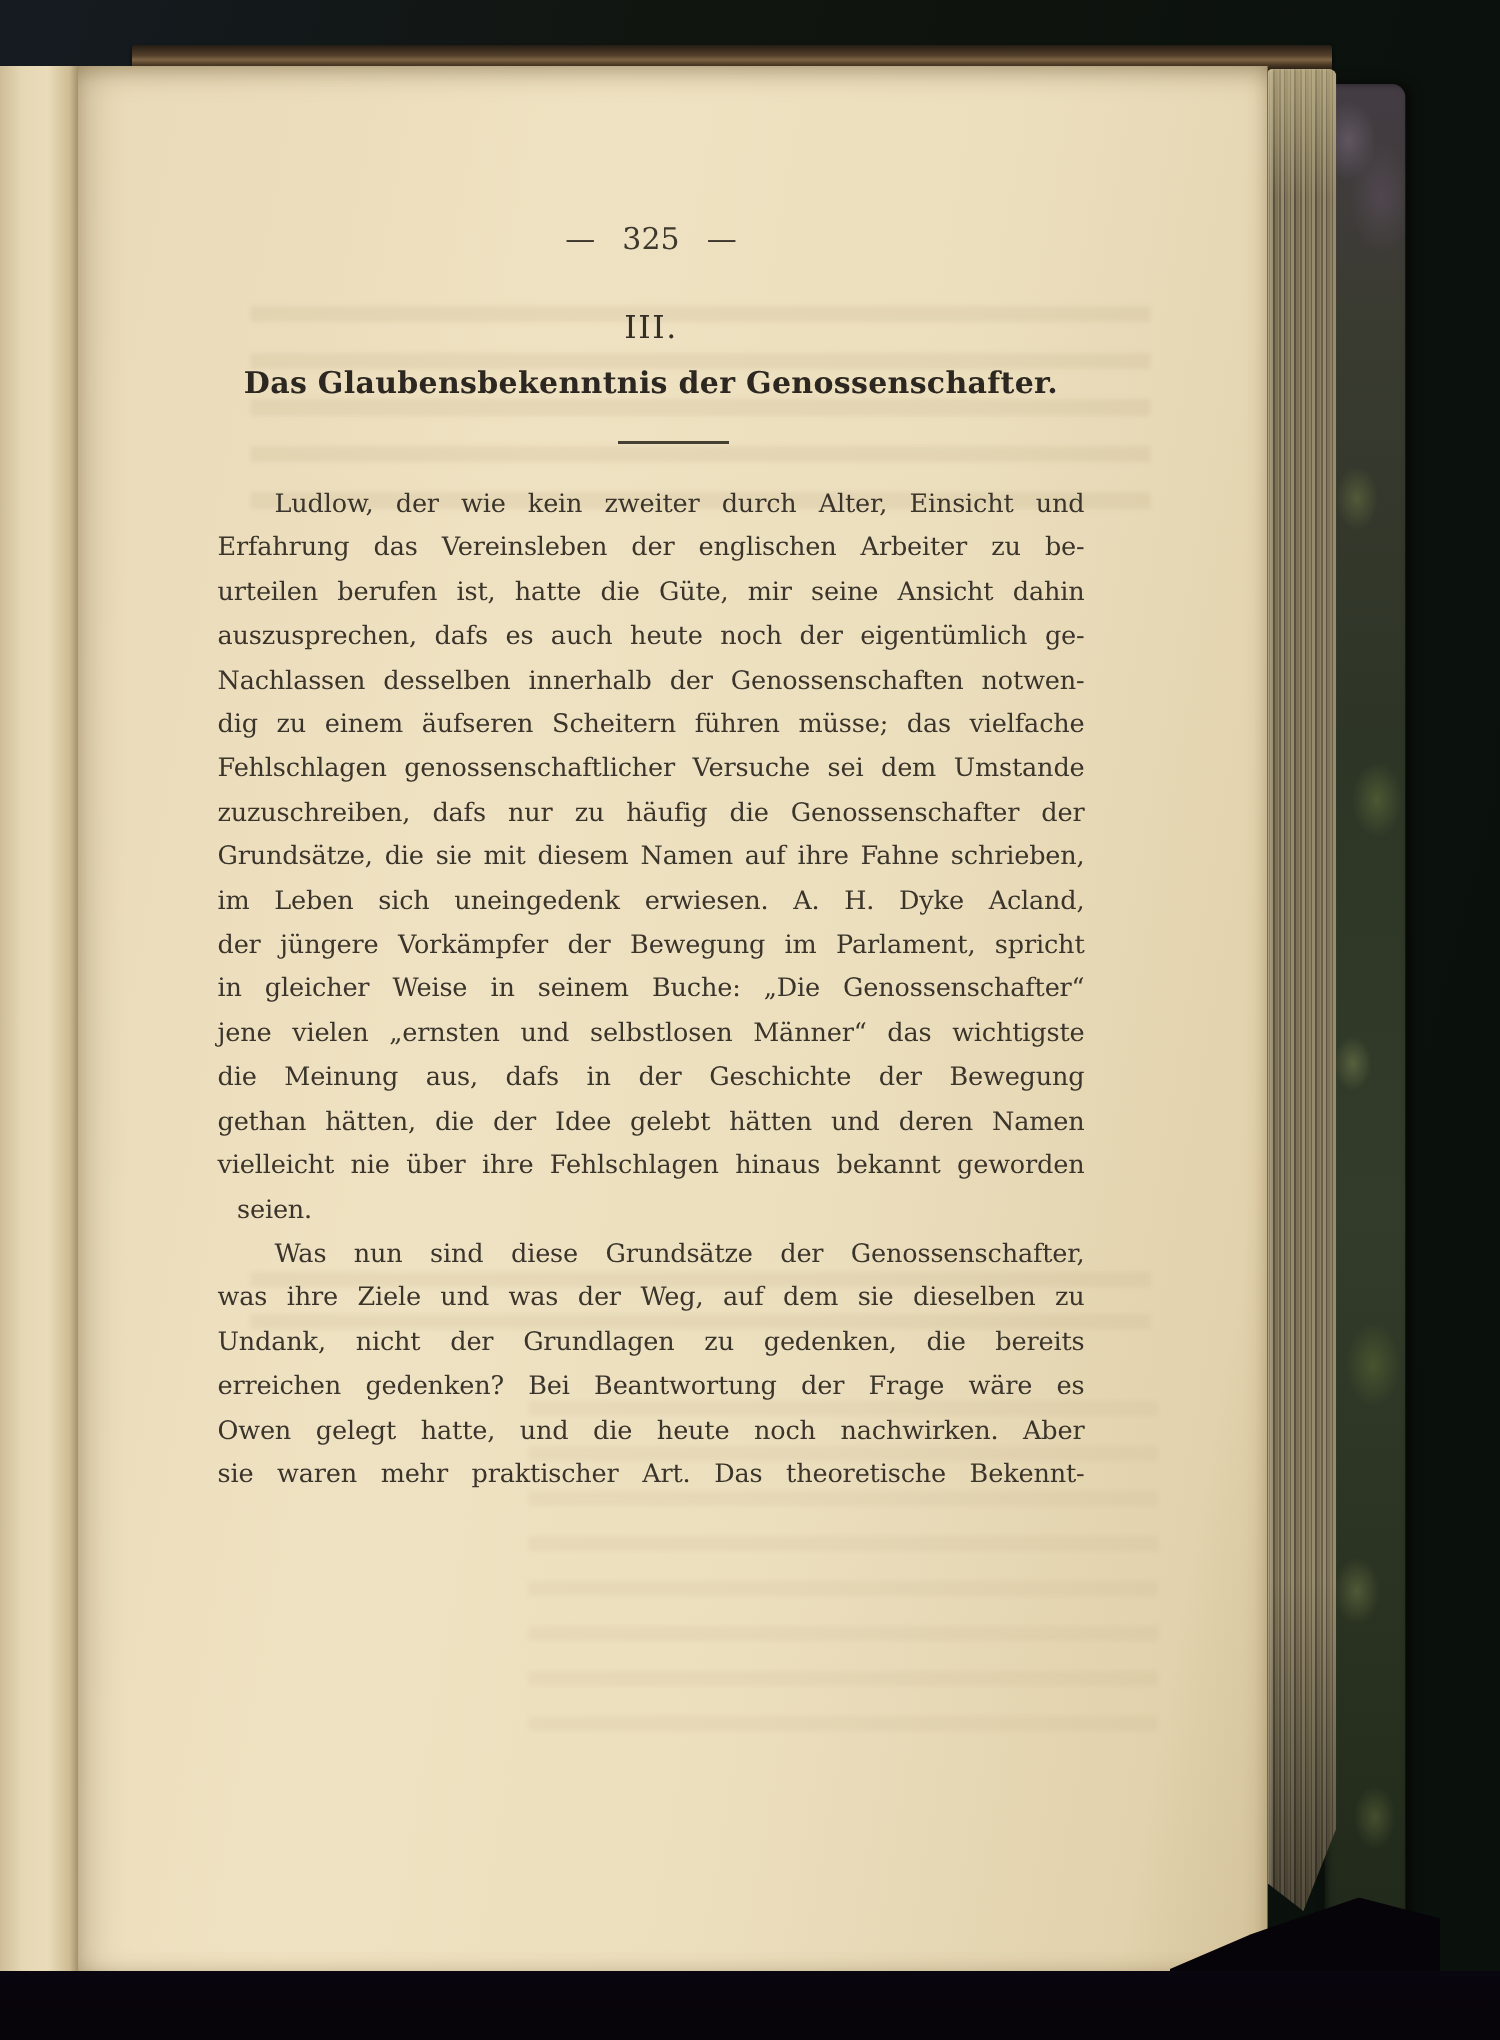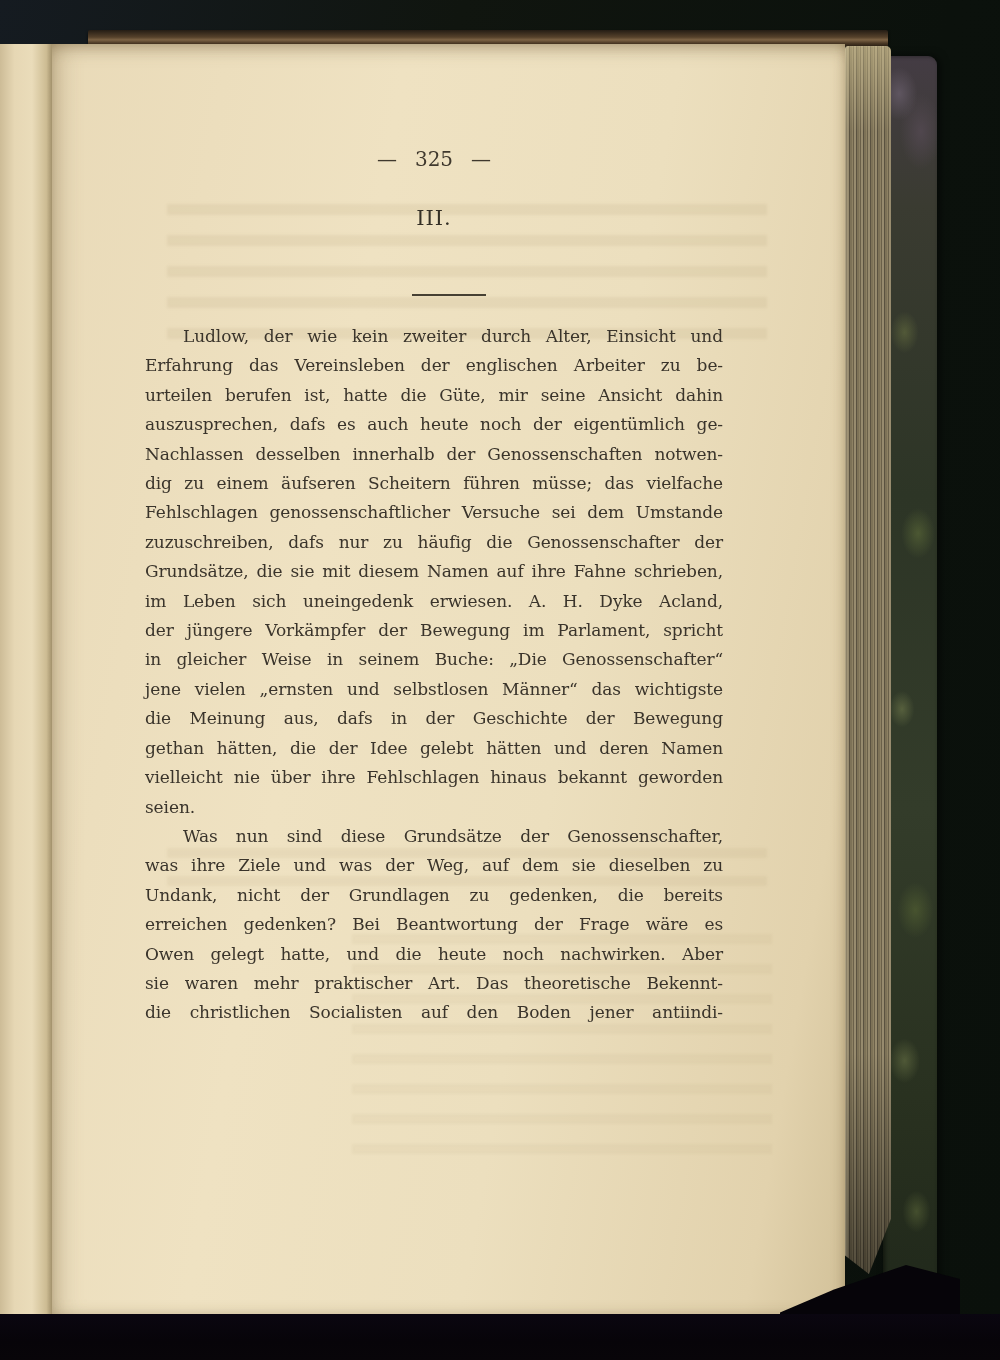--- a/index.html
+++ b/index.html
@@ -89,21 +89,21 @@
   .divider{
     position:absolute;left:50%;top:250px;width:74px;height:2px;margin-left:-37px;
     background:#464033;
   }
   .body-text{
     position:absolute;left:93px;top:278px;width:578px;
     font-size:17px;line-height:29.4px;color:#3a342b;letter-spacing:-0.1px;
   }
   .line{text-align:justify;text-align-last:justify;}
   .line.first{text-indent:38px;}
-  .line.endline{text-align-last:left;}
+  .line.endline{text-align-last:left;margin-left:13px;}
 </style>
 </head>
 <body>
 
 <div class="scene">
 
   <div class="binding-top"></div>
   <div class="cover-edge"></div>
   <div class="fore-edge"></div>
   <div class="page-under"></div>
@@ -113,20 +113,21 @@
     <div class="ghost g2"></div>
     <div class="ghost g3"></div>
 
     <div class="page-number">
       <span>—</span>
       <span>325</span>
       <span>—</span>
     </div>
 
     <div class="section-number">III.</div>
+    <div class="chapter-title">Das Glaubensbekenntnis der Genossenschafter.</div>
     <div class="divider"></div>
 
     <div class="body-text">
         <div class="line first">Ludlow, der wie kein zweiter durch Alter, Einsicht und</div>
         <div class="line">Erfahrung das Vereinsleben der englischen Arbeiter zu be-</div>
         <div class="line">urteilen berufen ist, hatte die Güte, mir seine Ansicht dahin</div>
         <div class="line">auszusprechen, dafs es auch heute noch der eigentümlich ge-</div>
         <div class="line">Nachlassen desselben innerhalb der Genossenschaften notwen-</div>
         <div class="line">dig zu einem äufseren Scheitern führen müsse; das vielfache</div>
         <div class="line">Fehlschlagen genossenschaftlicher Versuche sei dem Umstande</div>
@@ -139,19 +140,18 @@
         <div class="line">die Meinung aus, dafs in der Geschichte der Bewegung</div>
         <div class="line">gethan hätten, die der Idee gelebt hätten und deren Namen</div>
         <div class="line">vielleicht nie über ihre Fehlschlagen hinaus bekannt geworden</div>
         <div class="line endline">seien.</div>
         <div class="line first">Was nun sind diese Grundsätze der Genossenschafter,</div>
         <div class="line">was ihre Ziele und was der Weg, auf dem sie dieselben zu</div>
         <div class="line">Undank, nicht der Grundlagen zu gedenken, die bereits</div>
         <div class="line">erreichen gedenken?  Bei Beantwortung der Frage wäre es</div>
         <div class="line">Owen gelegt hatte, und die heute noch nachwirken.  Aber</div>
         <div class="line">sie waren mehr praktischer Art.  Das theoretische Bekennt-</div>
-        <div class="line">die christlichen Socialisten auf den Boden jener antiindi-</div>
       </div>
   </div>
 
   <div class="corner-shadow"></div>
   <div class="bottom-shadow"></div>
 </div>
 
 </body></html>

